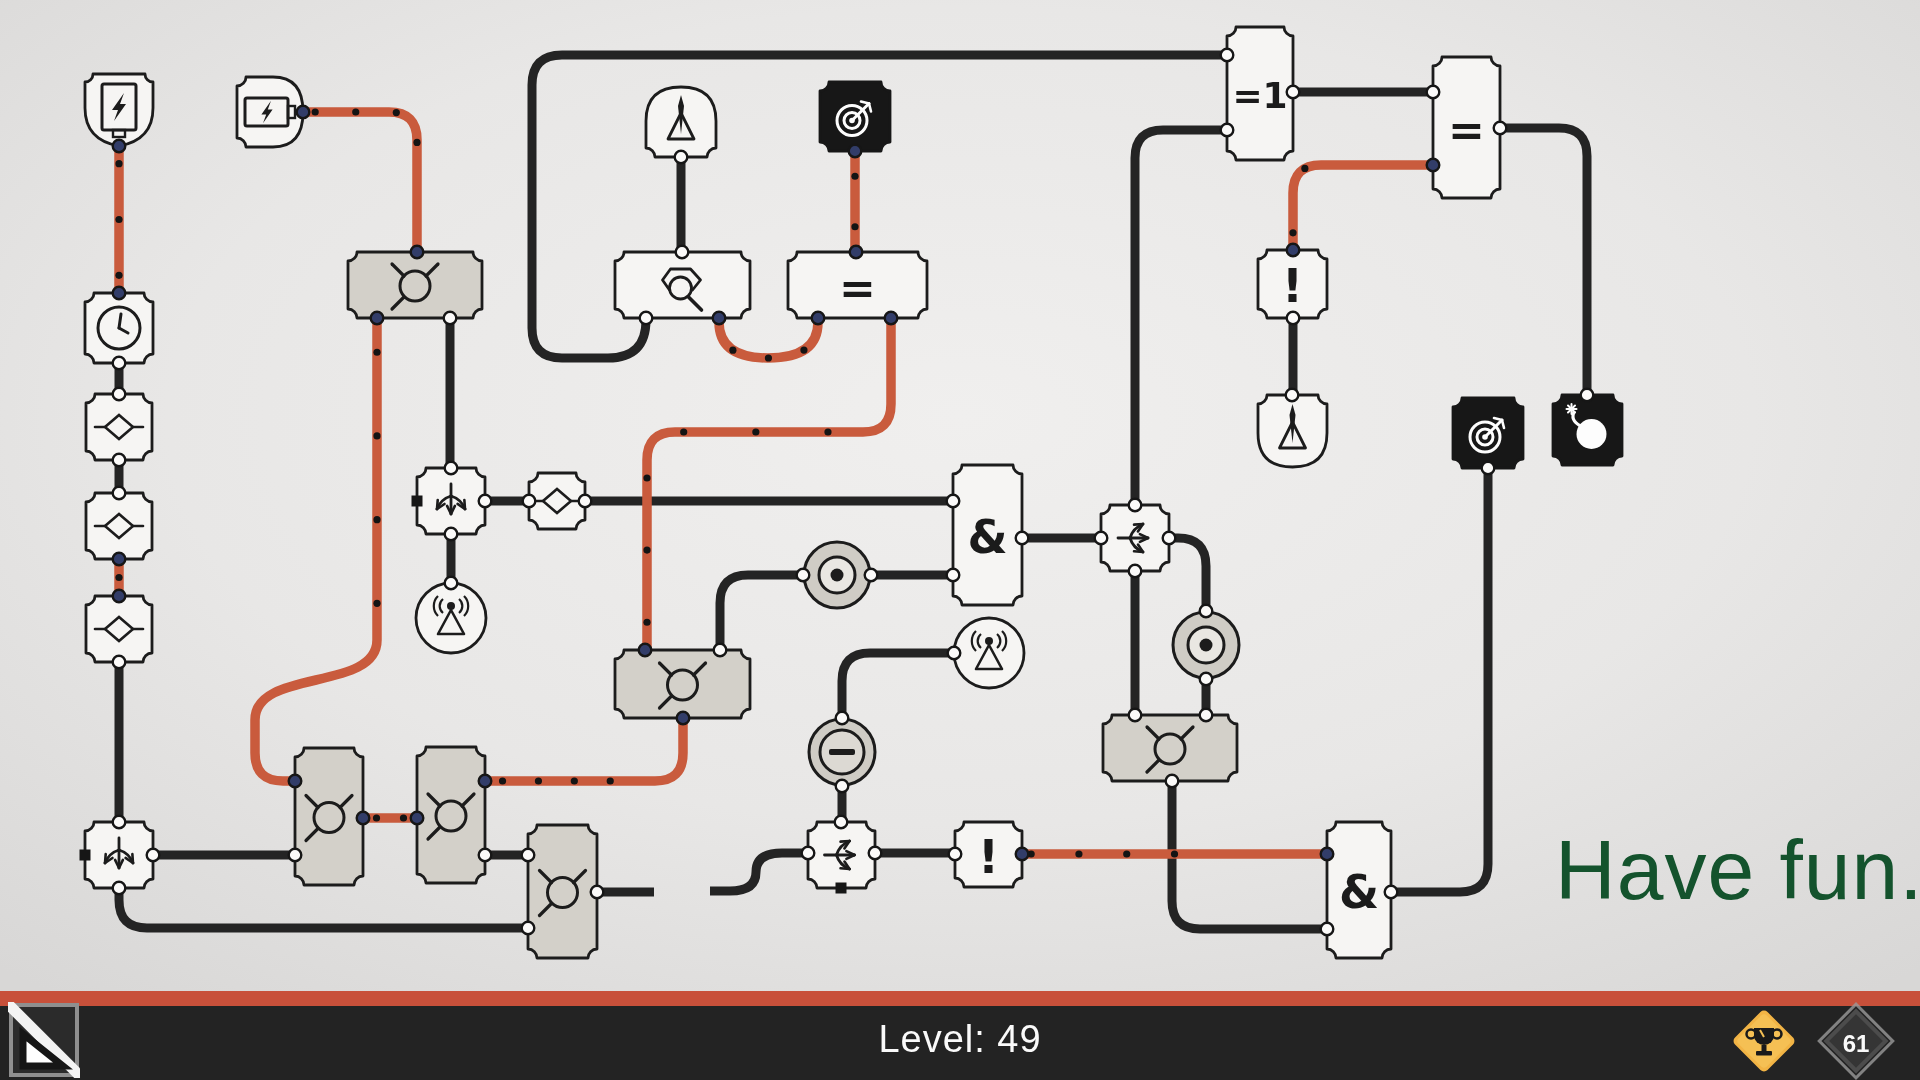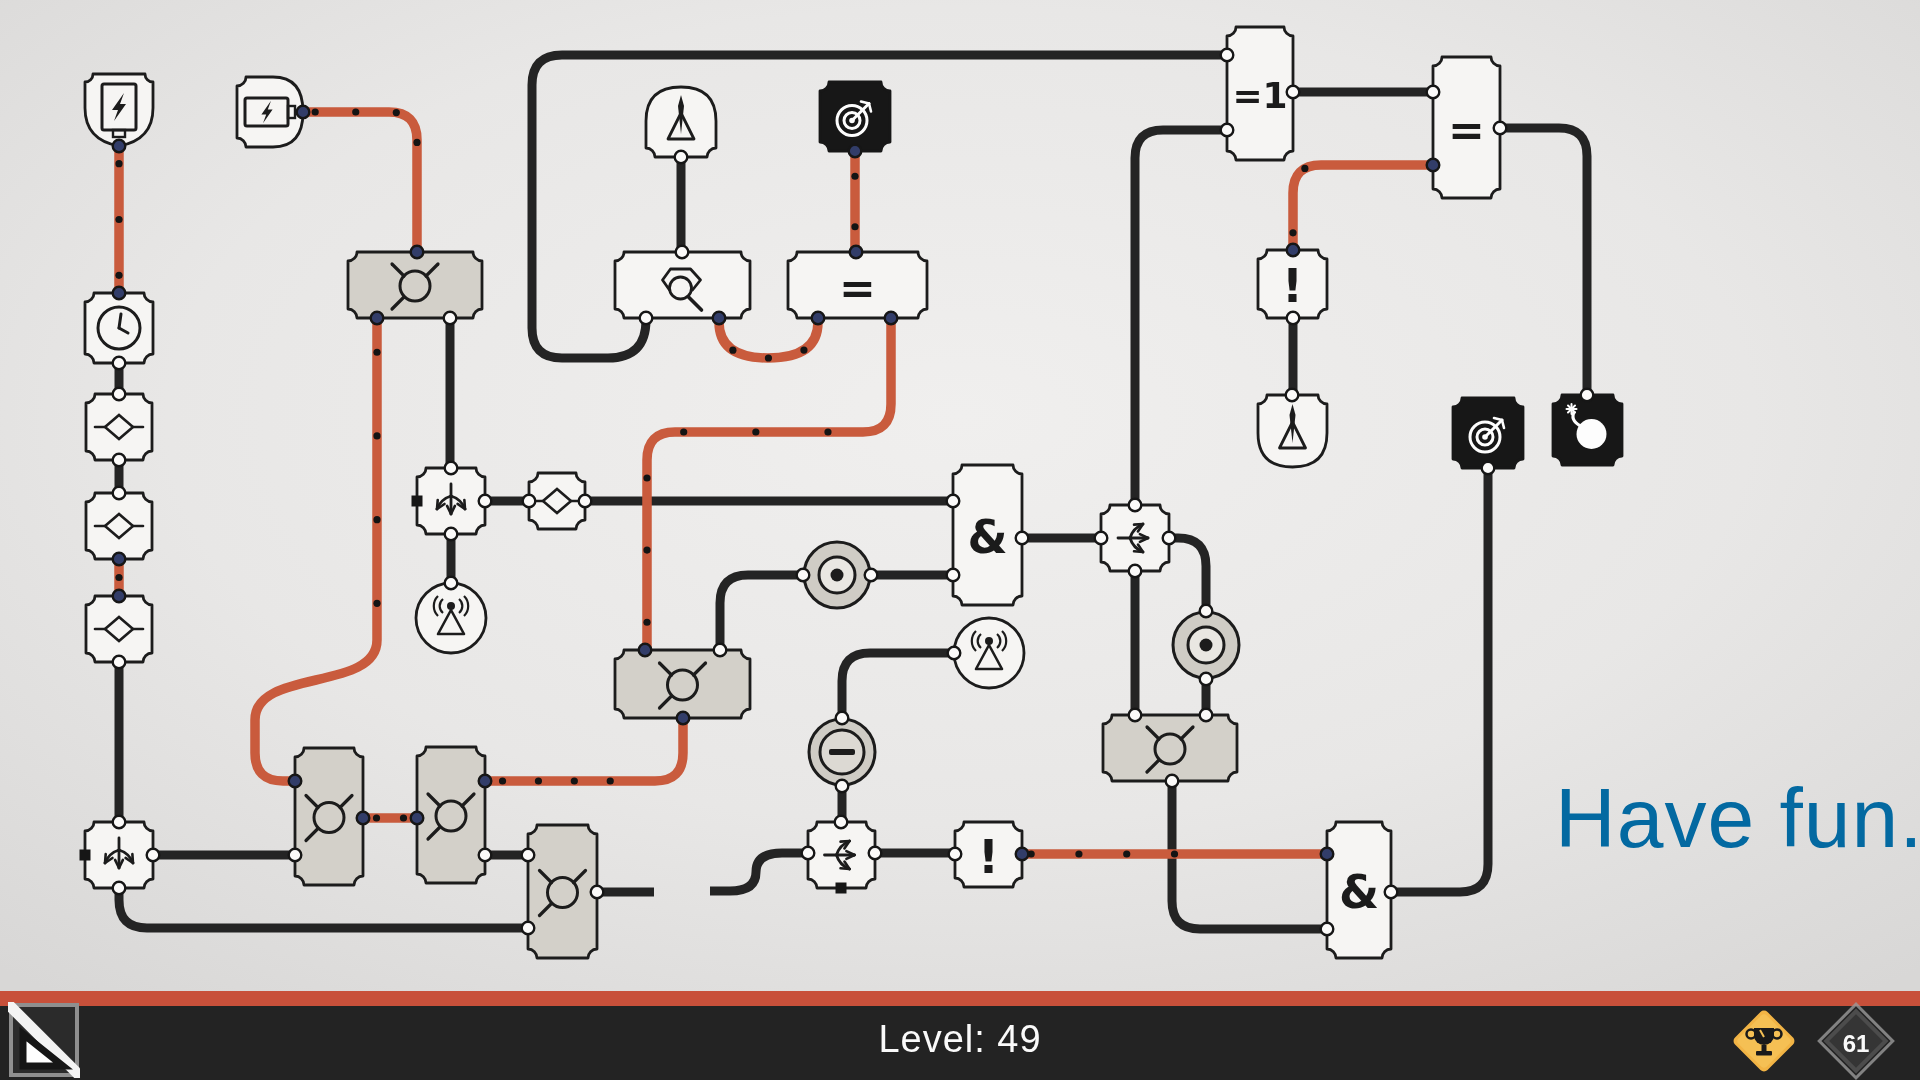--- a/index.html
+++ b/index.html
@@ -1,23 +1,23 @@
 <!DOCTYPE html>
 <html><head>
 <meta charset="utf-8">
 <style>
   html,body{margin:0;padding:0;background:#555;}
   .page{position:relative;width:1920px;height:1080px;overflow:hidden;
         background:#e8e7e6;font-family:"Liberation Sans",sans-serif;}
   #circuit{position:absolute;left:0;top:0;display:block;}
   .wire-b{stroke:#242424;stroke-width:9;fill:none;stroke-linecap:butt;stroke-linejoin:round;}
   .wire-o{stroke:#c95b3d;stroke-width:9.5;fill:none;stroke-linecap:butt;stroke-linejoin:round;}
-  .have-fun{position:absolute;left:1555px;top:770px;width:360px;
+  .have-fun{position:absolute;left:1555px;top:822px;width:360px;
             font-family:"Liberation Sans",sans-serif;font-weight:100;
-            font-size:84px;color:#0369a1;letter-spacing:1px;white-space:nowrap;}
+            font-size:84px;color:#14532d;letter-spacing:1px;white-space:nowrap;}
   .stripe{position:absolute;left:0;top:991px;width:1920px;height:15px;background:#c8503a;}
   .statusbar{position:absolute;left:0;top:1006px;width:1920px;height:74px;background:#232323;}
   .level-label{position:absolute;left:0;top:1018px;width:1920px;text-align:center;
                font-size:38px;font-weight:300;color:#fafafa;letter-spacing:1px;}
   .logo{position:absolute;left:8px;top:1002px;}
   .trophy{position:absolute;left:1728px;top:1005px;}
   .badge{position:absolute;left:1816px;top:1001px;}
 </style>
 </head>
 <body>

